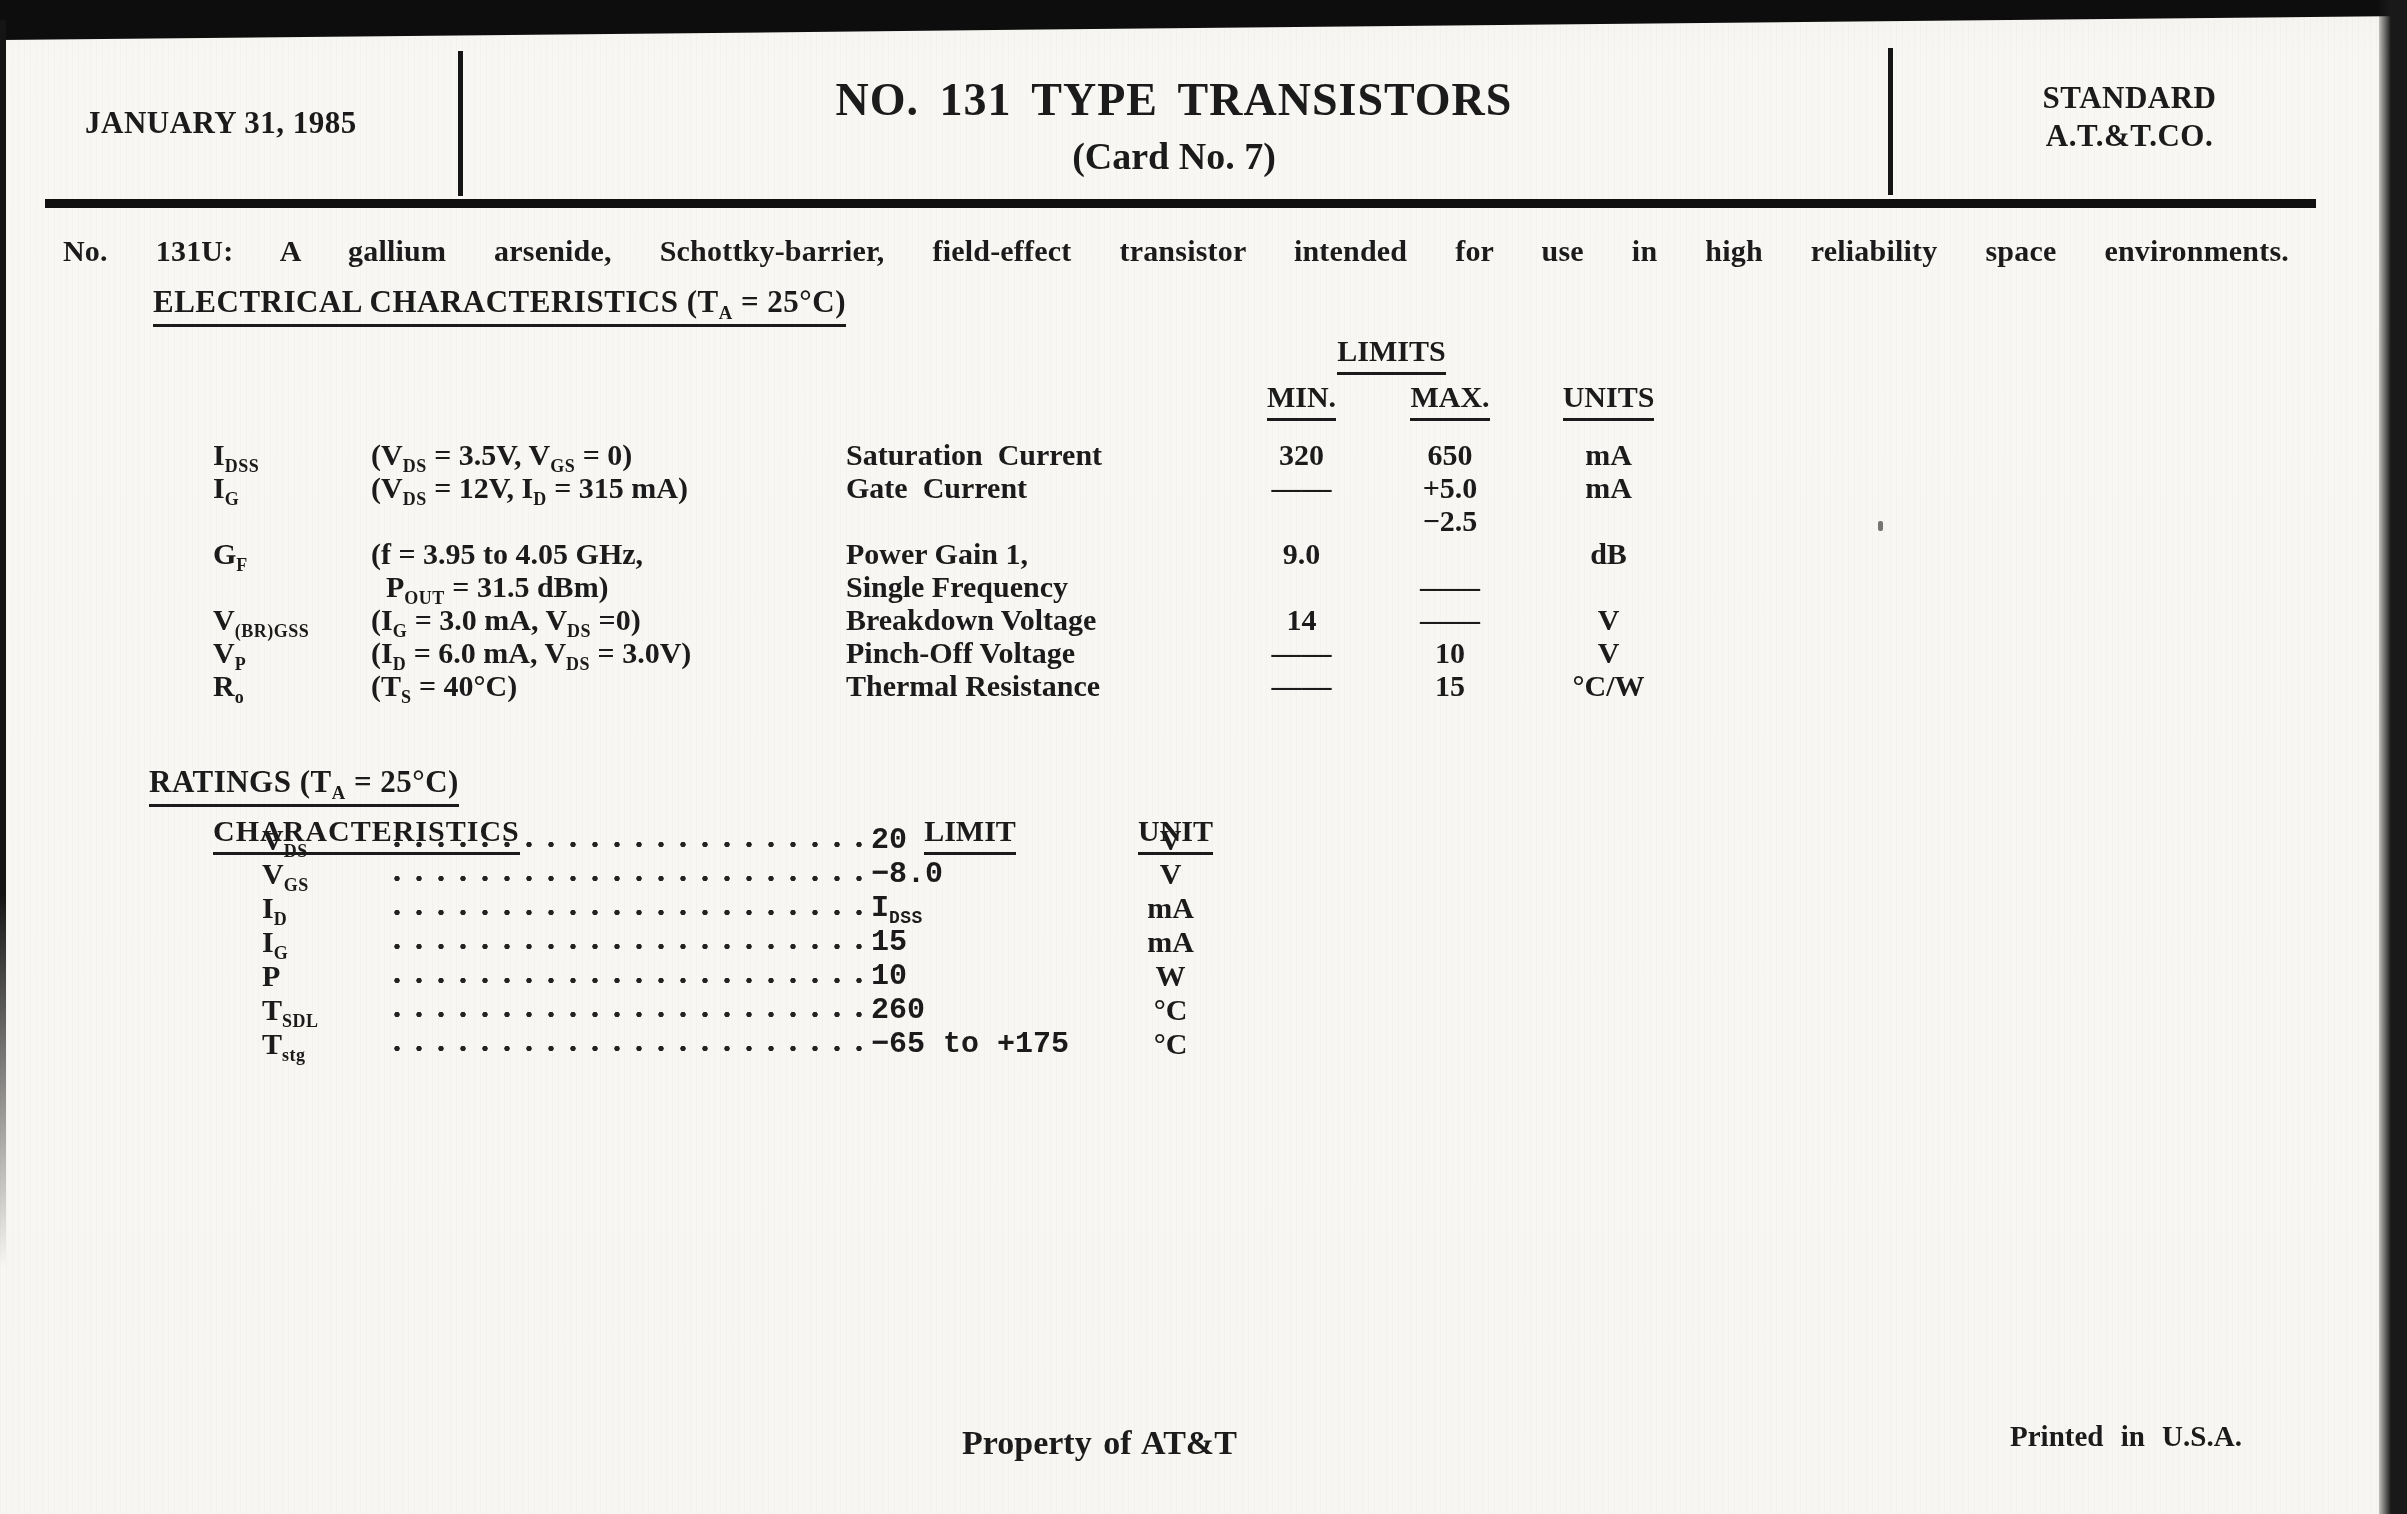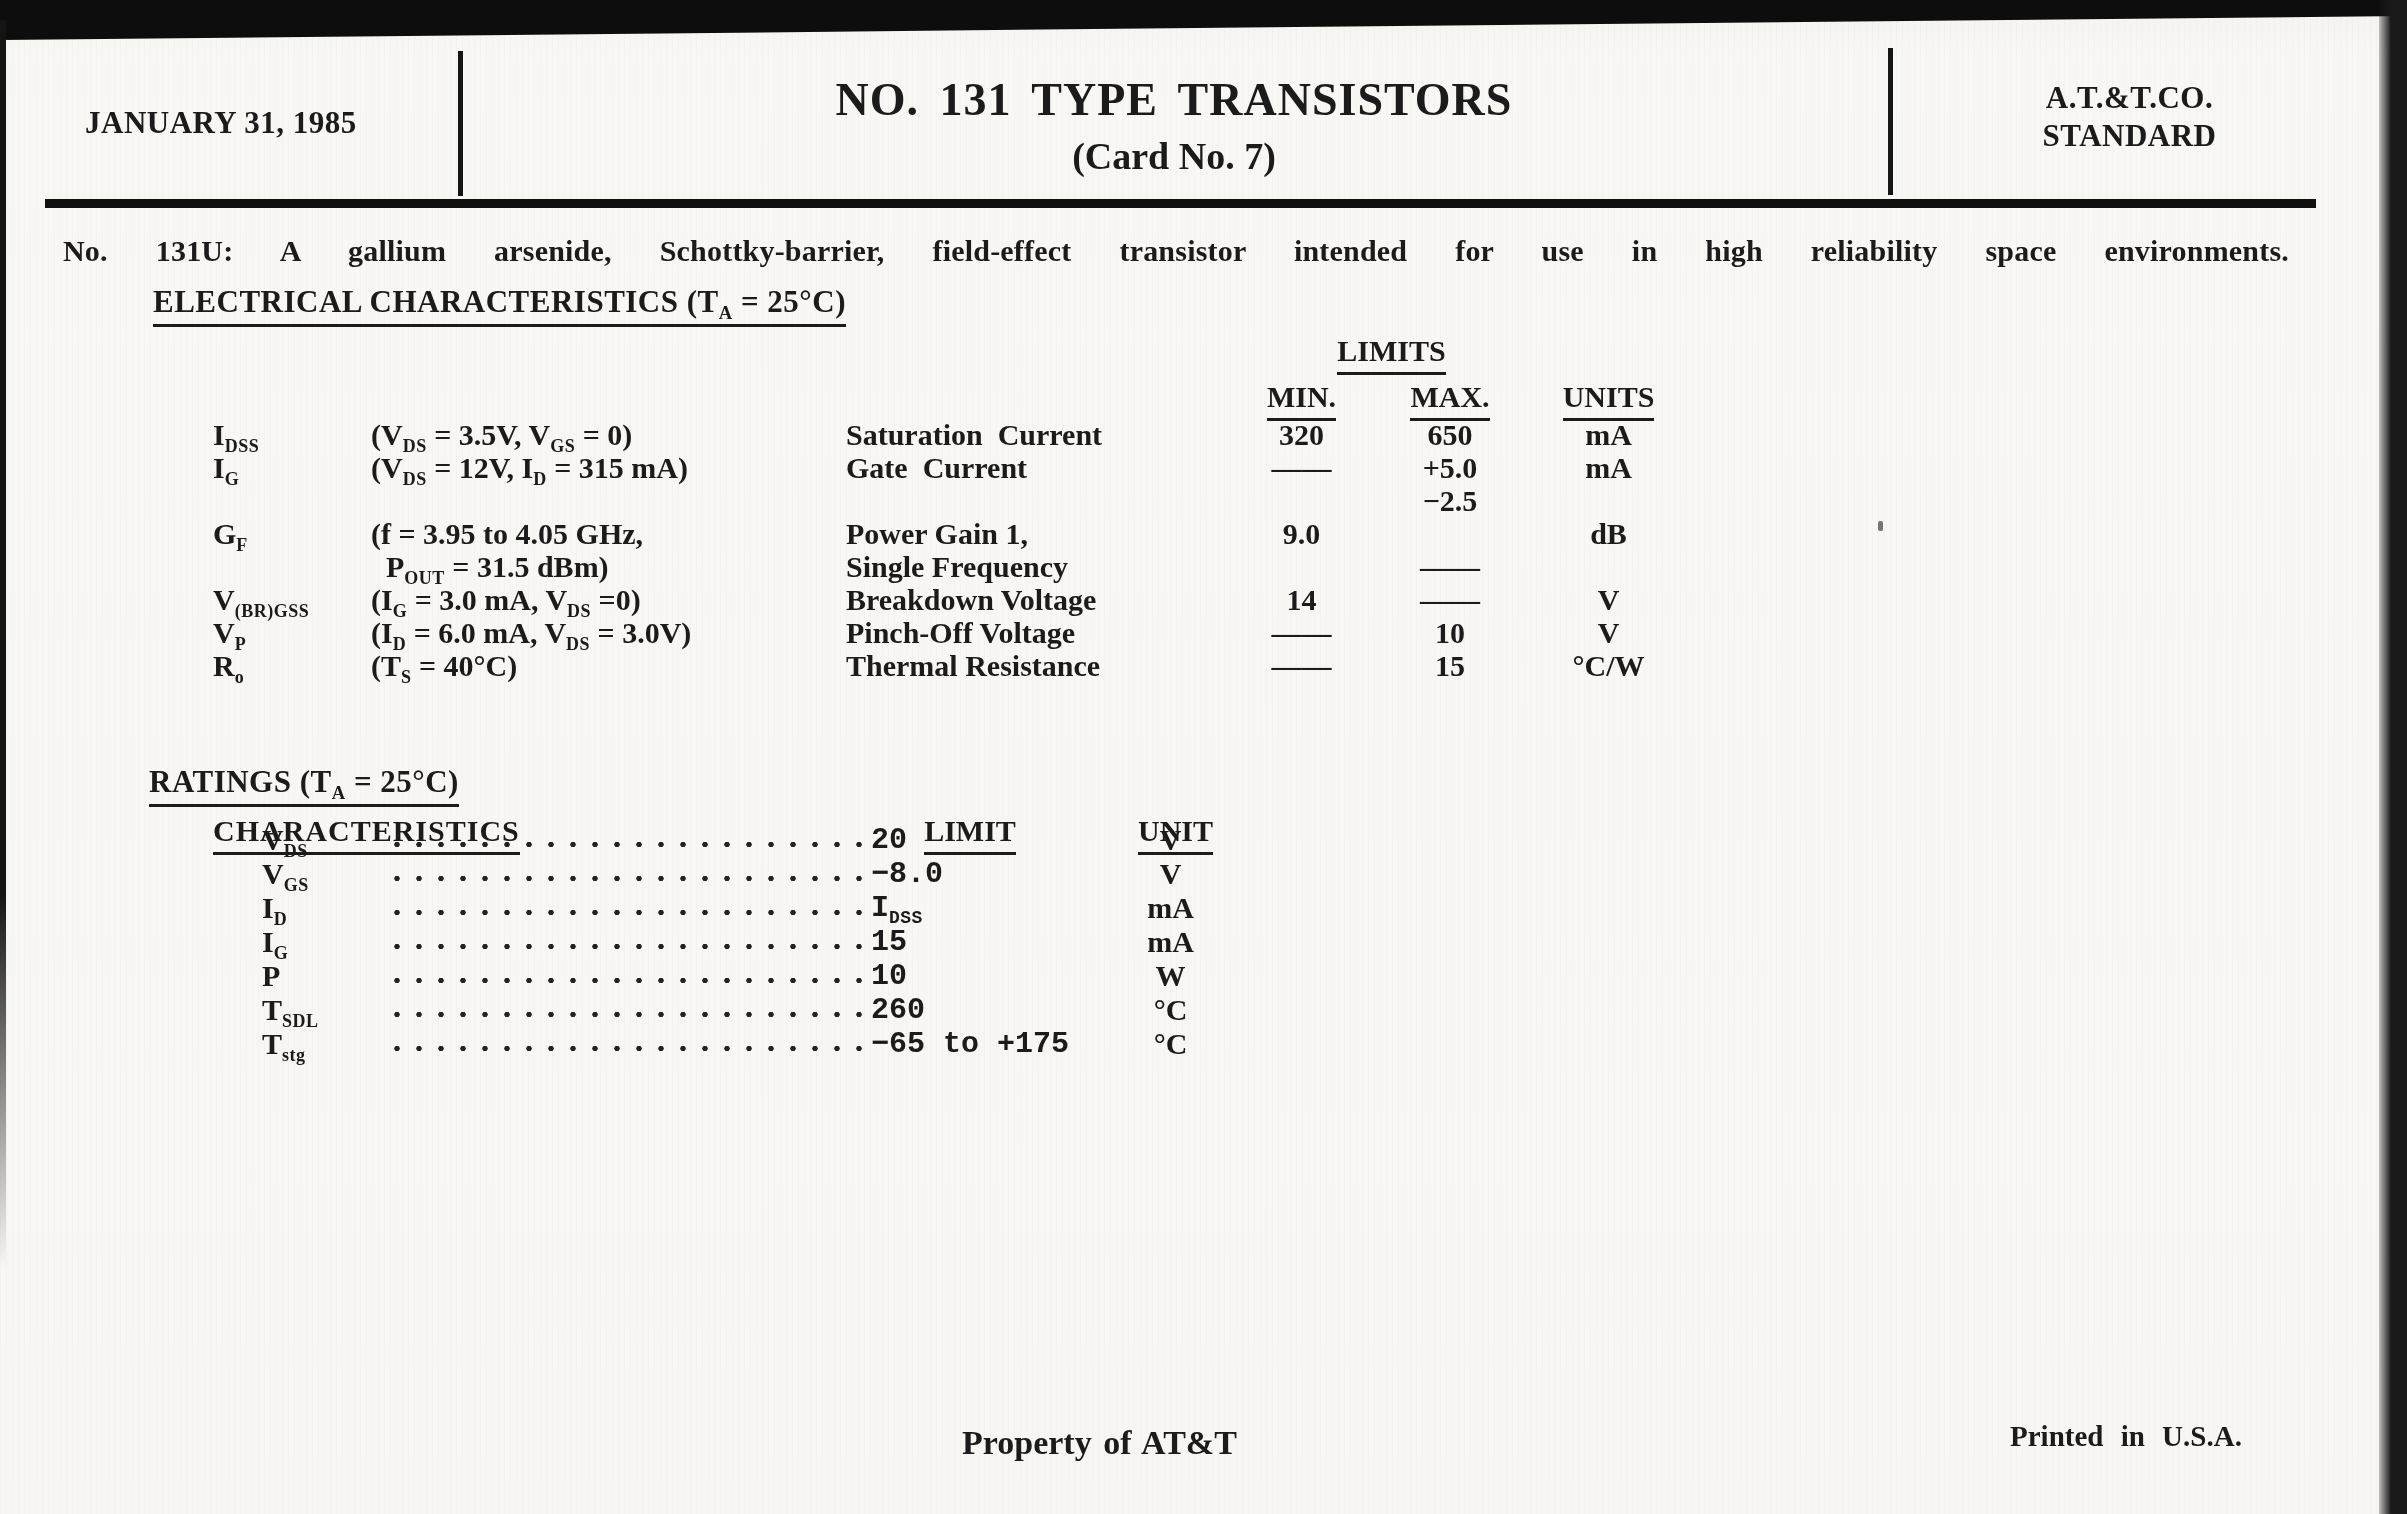--- a/index.html
+++ b/index.html
@@ -34,21 +34,21 @@
   .org{position:absolute;left:1893px;top:79px;width:473px;text-align:center;font-size:31px;line-height:38px;letter-spacing:0.5px;}
   .hrule{position:absolute;left:45px;top:199px;width:2271px;height:9px;background:#101010;}
   
   .intro{position:absolute;left:63px;top:234px;width:2226px;font-size:30px;
          text-align:justify;text-align-last:justify;letter-spacing:0.2px;}
   
   .eheading{position:absolute;left:153px;top:284px;font-size:31px;letter-spacing:0.5px;}
   .etable{position:absolute;left:213px;top:334px;width:1465px;font-size:30px;}
   .limitsrow{margin-left:1030px;width:297px;text-align:center;height:46px;}
   .ehead,.erow{display:grid;grid-template-columns:158px 475px 396px 119px 178px 139px;}
-  .ehead{height:38px;}
+  .ehead{margin-bottom:20px;height:38px;}
   .c-min,.c-max,.c-units{text-align:center;}
   .erow > div{line-height:33px;white-space:pre-wrap;}
   
   .rheading{position:absolute;left:149px;top:764px;font-size:31px;letter-spacing:0.5px;}
   .rhead{position:absolute;top:814px;left:0;width:2408px;font-size:30px;}
   .rh-char{position:absolute;left:213px;letter-spacing:1px;}
   .rh-limit{position:absolute;left:871px;width:198px;text-align:center;}
   .rh-unit{position:absolute;left:1074px;width:203px;text-align:center;}
   .rtable{position:absolute;left:262px;top:823px;width:1010px;font-size:30px;}
   .rrow{display:flex;line-height:34px;}
@@ -73,22 +73,22 @@
   <div class="speck"></div>
 
   <div class="date">JANUARY 31, 1985</div>
   <div class="vrule1"></div>
   <div class="titlewrap">
     <div class="title">NO. 131 TYPE TRANSISTORS</div>
     <div class="cardno">(Card No. 7)</div>
   </div>
   <div class="vrule2"></div>
   <div class="org">
+    <div>STANDARD</div>
     <div>A.T.&amp;T.CO.</div>
-    <div>STANDARD</div>
   </div>
   <div class="hrule"></div>
 
   <div class="intro">No. 131U: A gallium arsenide, Schottky-barrier, field-effect transistor intended for use in high reliability space environments.</div>
 
   <div class="eheading"><span class="u">ELECTRICAL CHARACTERISTICS (T<sub>A</sub> = 25°C)</span></div>
 
   <div class="etable">
     <div class="limitsrow"><span class="u">LIMITS</span></div>
     <div class="ehead">

